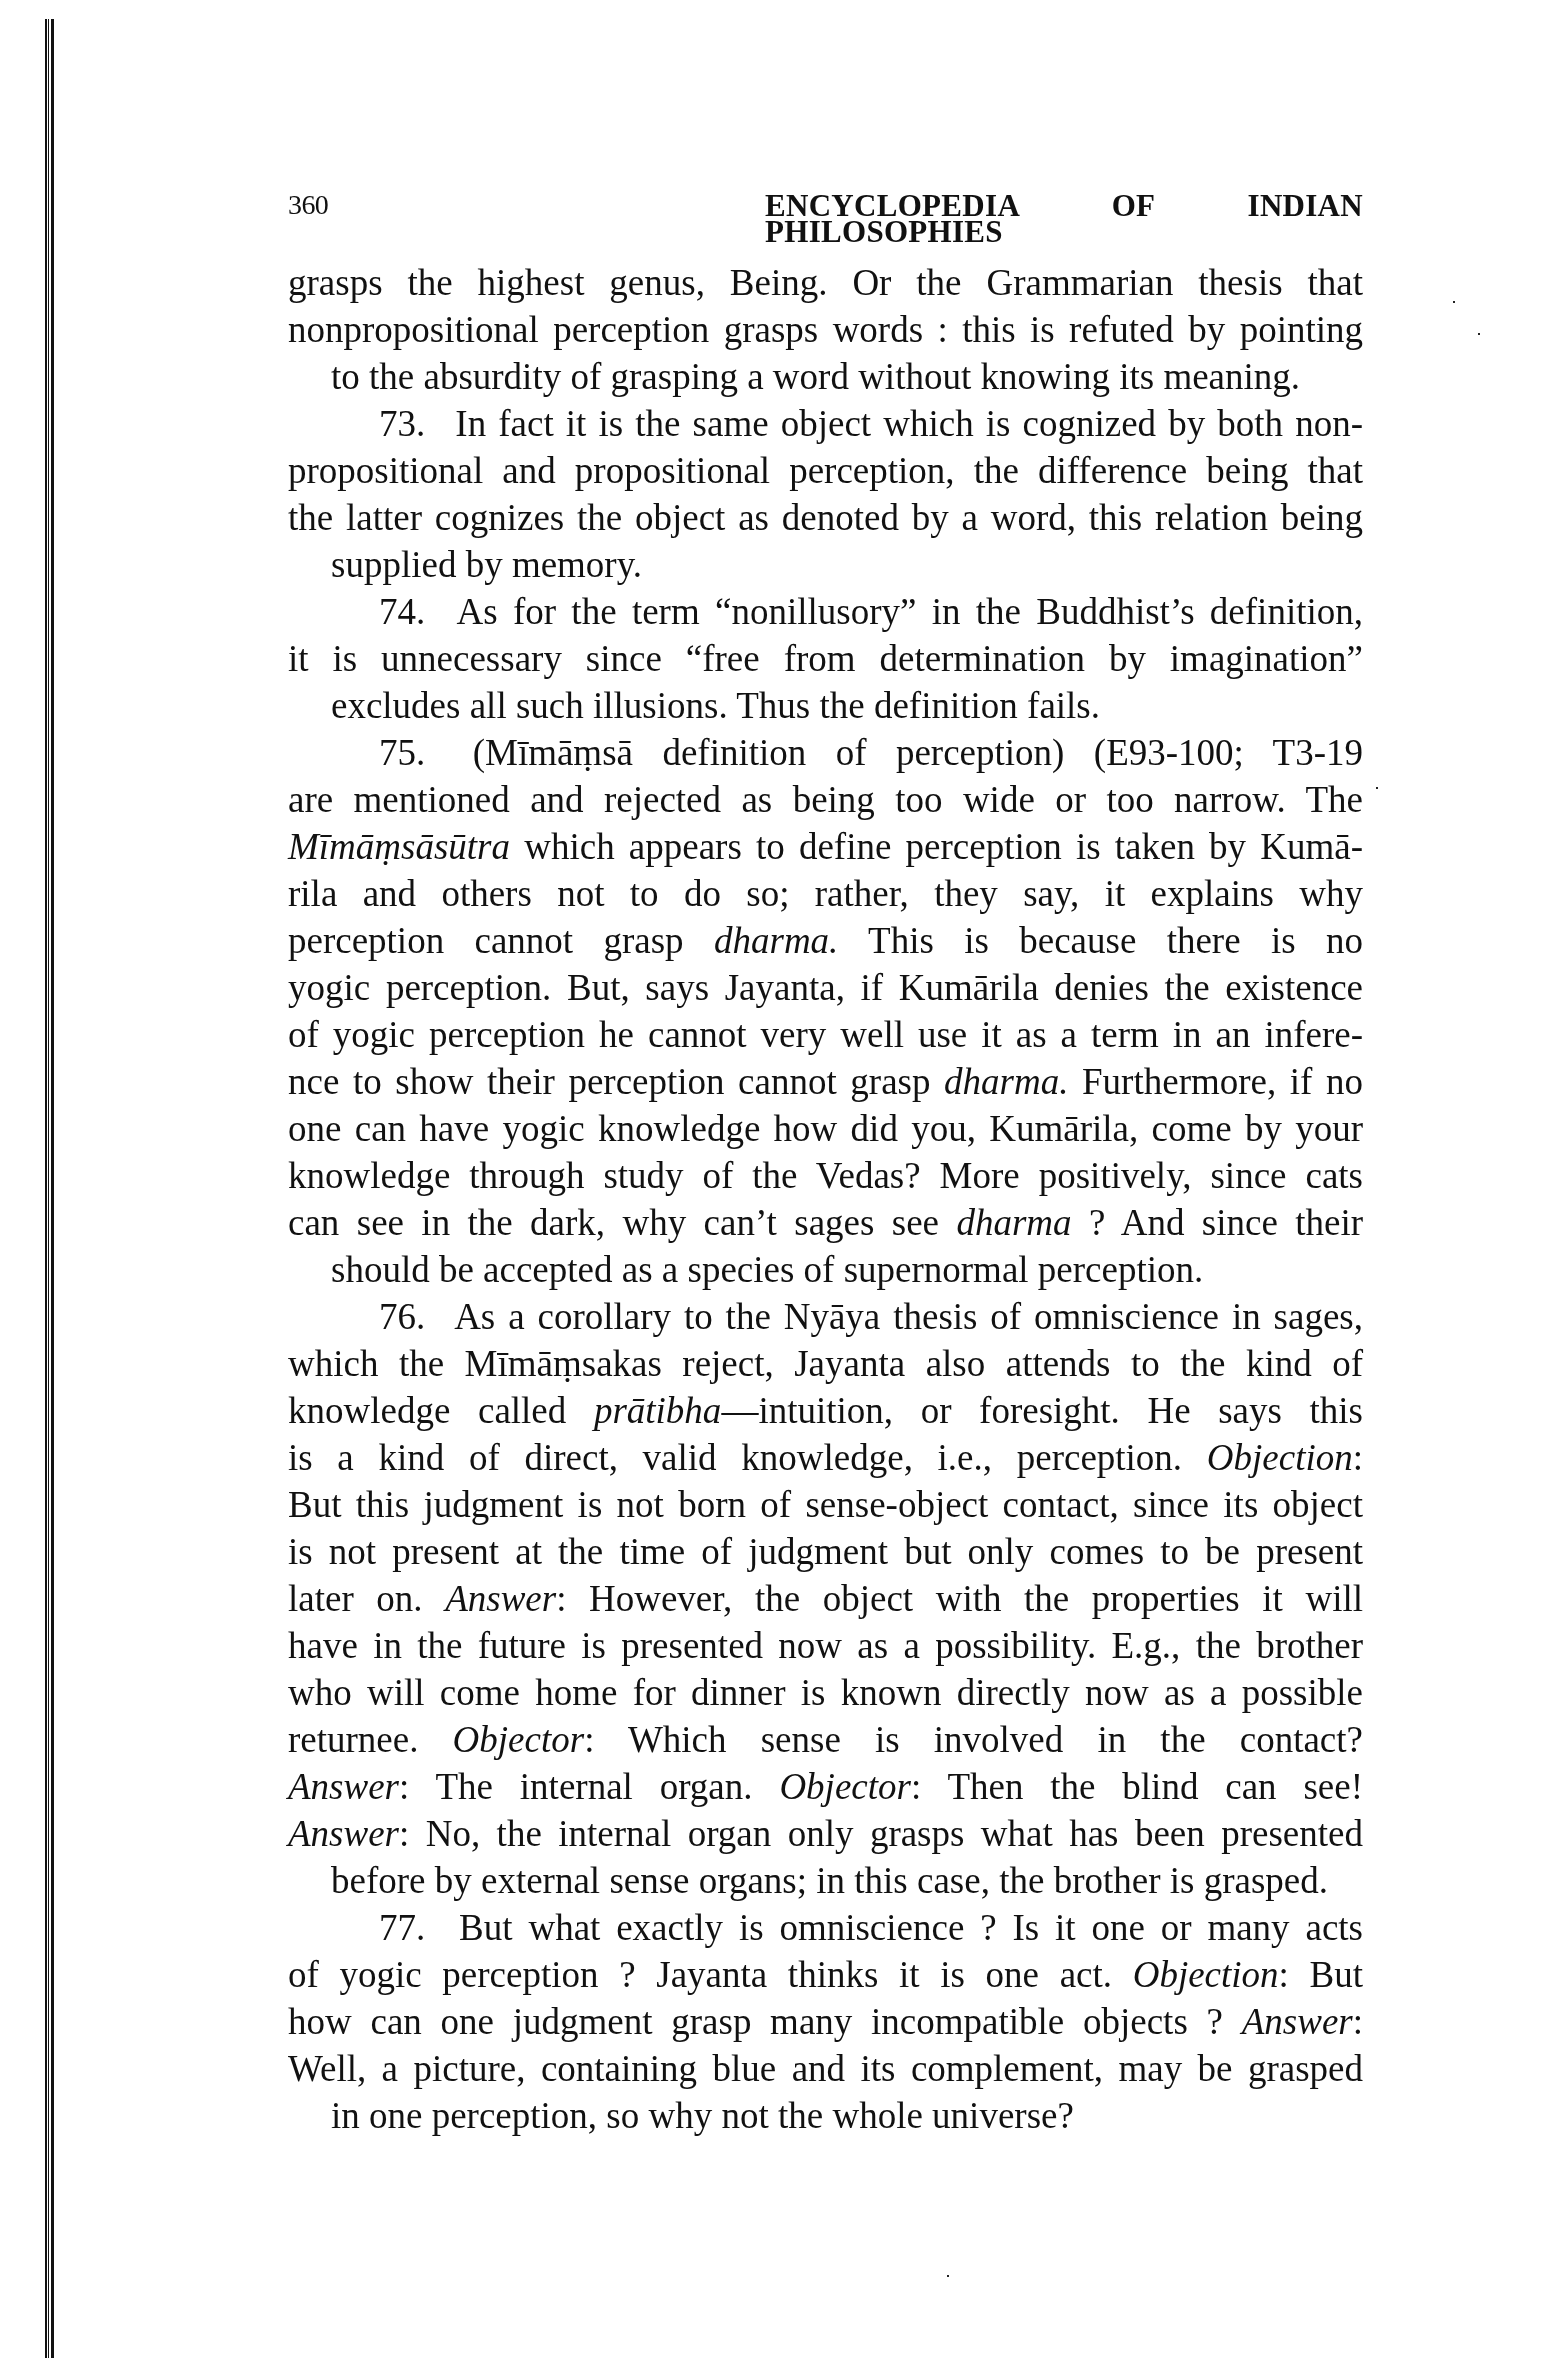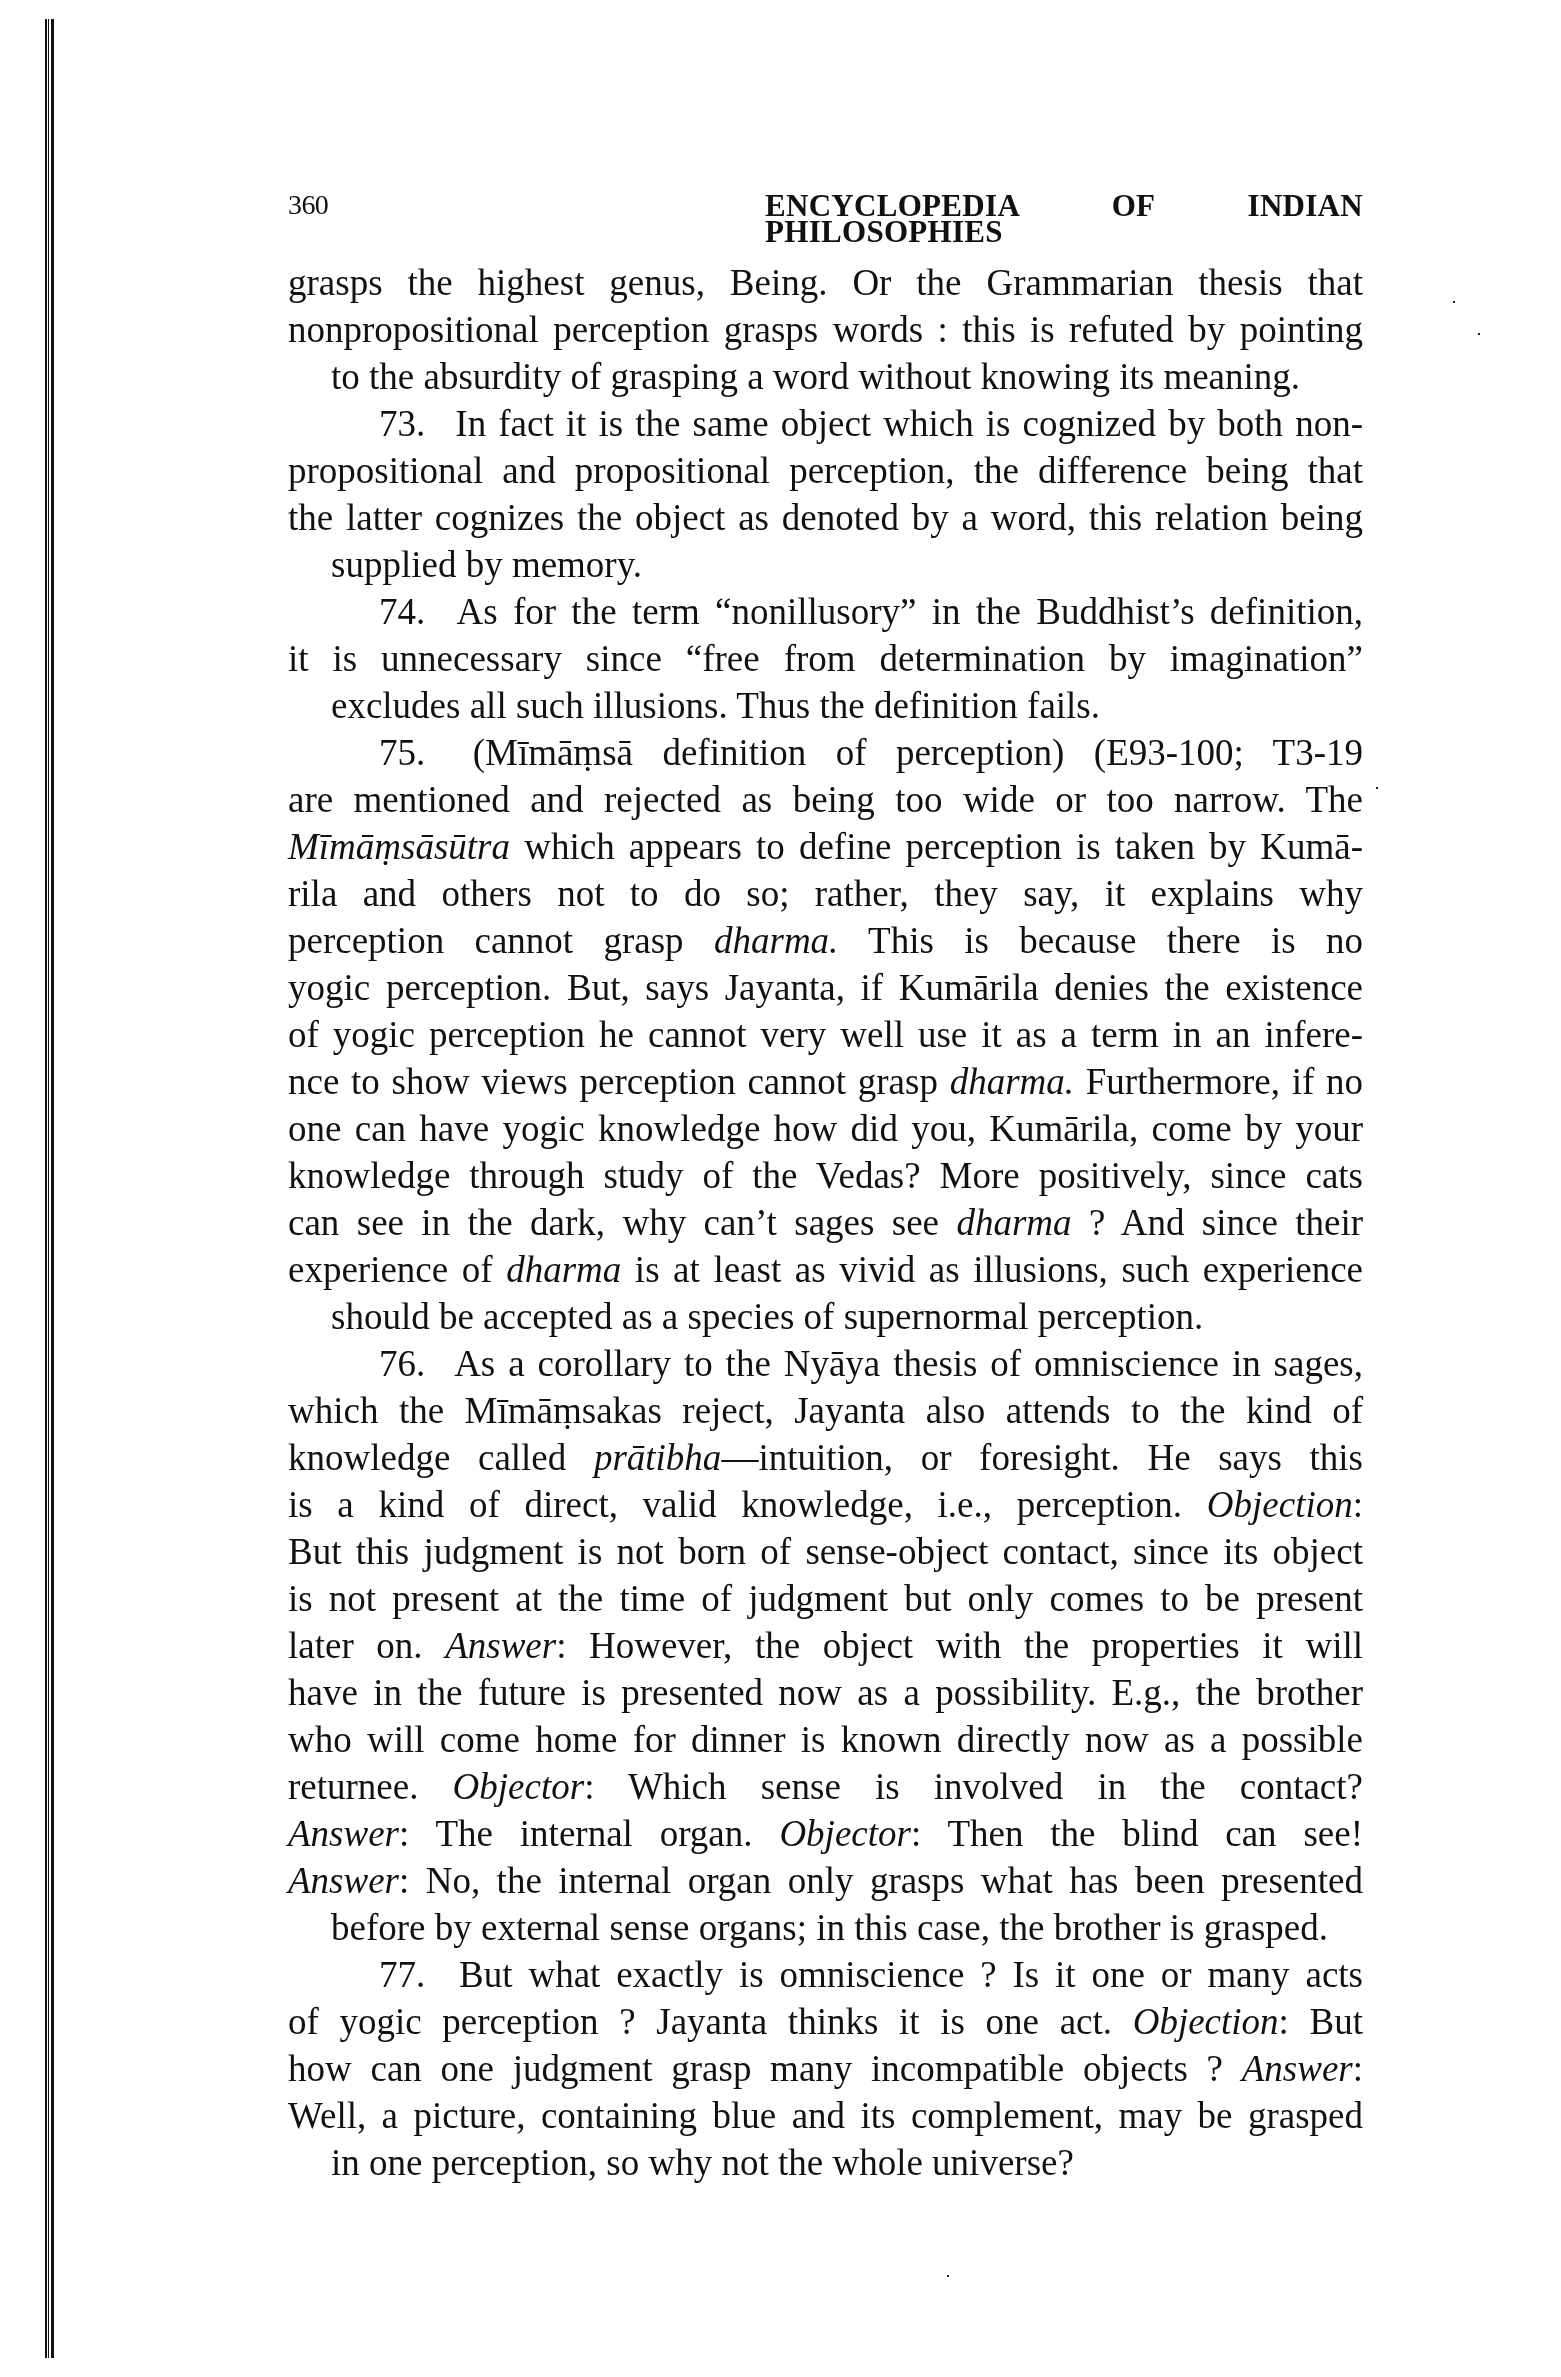--- a/index.html
+++ b/index.html
@@ -36,25 +36,24 @@
     <div class="line indent"><span class="num">74.</span> <span>As for the term “nonillusory” in the Buddhist’s definition,</span></div>
     <div class="line"><span>it is unnecessary since “free from determination by imagination”</span></div>
     <div class="line last"><span>excludes all such illusions.  Thus the definition fails.</span></div>
     <div class="line indent"><span class="num">75.</span> <span>(Mīmāṃsā definition of perception) (E93-100; T3-19</span></div>
     <div class="line"><span>are mentioned and rejected as being too wide or too narrow.  The</span></div>
     <div class="line"><span class="seg-i">Mīmāṃsāsūtra</span><span> which appears to define perception is taken by Kumā-</span></div>
     <div class="line"><span>rila and others not to do so; rather, they say, it explains why</span></div>
     <div class="line"><span>perception cannot grasp </span><span class="seg-i">dharma.</span><span>  This is because there is no</span></div>
     <div class="line"><span>yogic perception. But, says Jayanta, if Kumārila denies the existence</span></div>
     <div class="line"><span>of yogic perception he cannot very well use it as a term in an infere-</span></div>
-    <div class="line"><span>nce to show views perception cannot grasp </span><span class="seg-i">dharma.</span><span> Furthermore, if no</span></div>
+    <div class="line"><span>nce to show their perception cannot grasp </span><span class="seg-i">dharma.</span><span> Furthermore, if no</span></div>
     <div class="line"><span>one can have yogic knowledge how did you, Kumārila, come by your</span></div>
     <div class="line"><span>knowledge through study of the Vedas?  More positively, since cats</span></div>
     <div class="line"><span>can see in the dark, why can’t sages see </span><span class="seg-i">dharma</span><span> ?  And since their</span></div>
-    <div class="line"><span>experience of </span><span class="seg-i">dharma</span><span> is at least as vivid as illusions, such experience</span></div>
     <div class="line last"><span>should be accepted as a species of supernormal perception.</span></div>
     <div class="line indent"><span class="num">76.</span> <span>As a corollary to the Nyāya thesis of omniscience in sages,</span></div>
     <div class="line"><span>which the Mīmāṃsakas reject, Jayanta also attends to the kind of</span></div>
     <div class="line"><span>knowledge called </span><span class="seg-i">prātibha</span><span>—intuition, or foresight.  He says this</span></div>
     <div class="line"><span>is a kind of direct, valid knowledge, i.e., perception.  </span><span class="seg-i">Objection</span><span>:</span></div>
     <div class="line"><span>But this judgment is not born of sense-object contact, since its object</span></div>
     <div class="line"><span>is not present at the time of judgment but only comes to be present</span></div>
     <div class="line"><span>later on.  </span><span class="seg-i">Answer</span><span>:  However, the object with the properties it will</span></div>
     <div class="line"><span>have in the future is presented now as a possibility.  E.g., the brother</span></div>
     <div class="line"><span>who will come home for dinner is known directly now as a possible</span></div>

